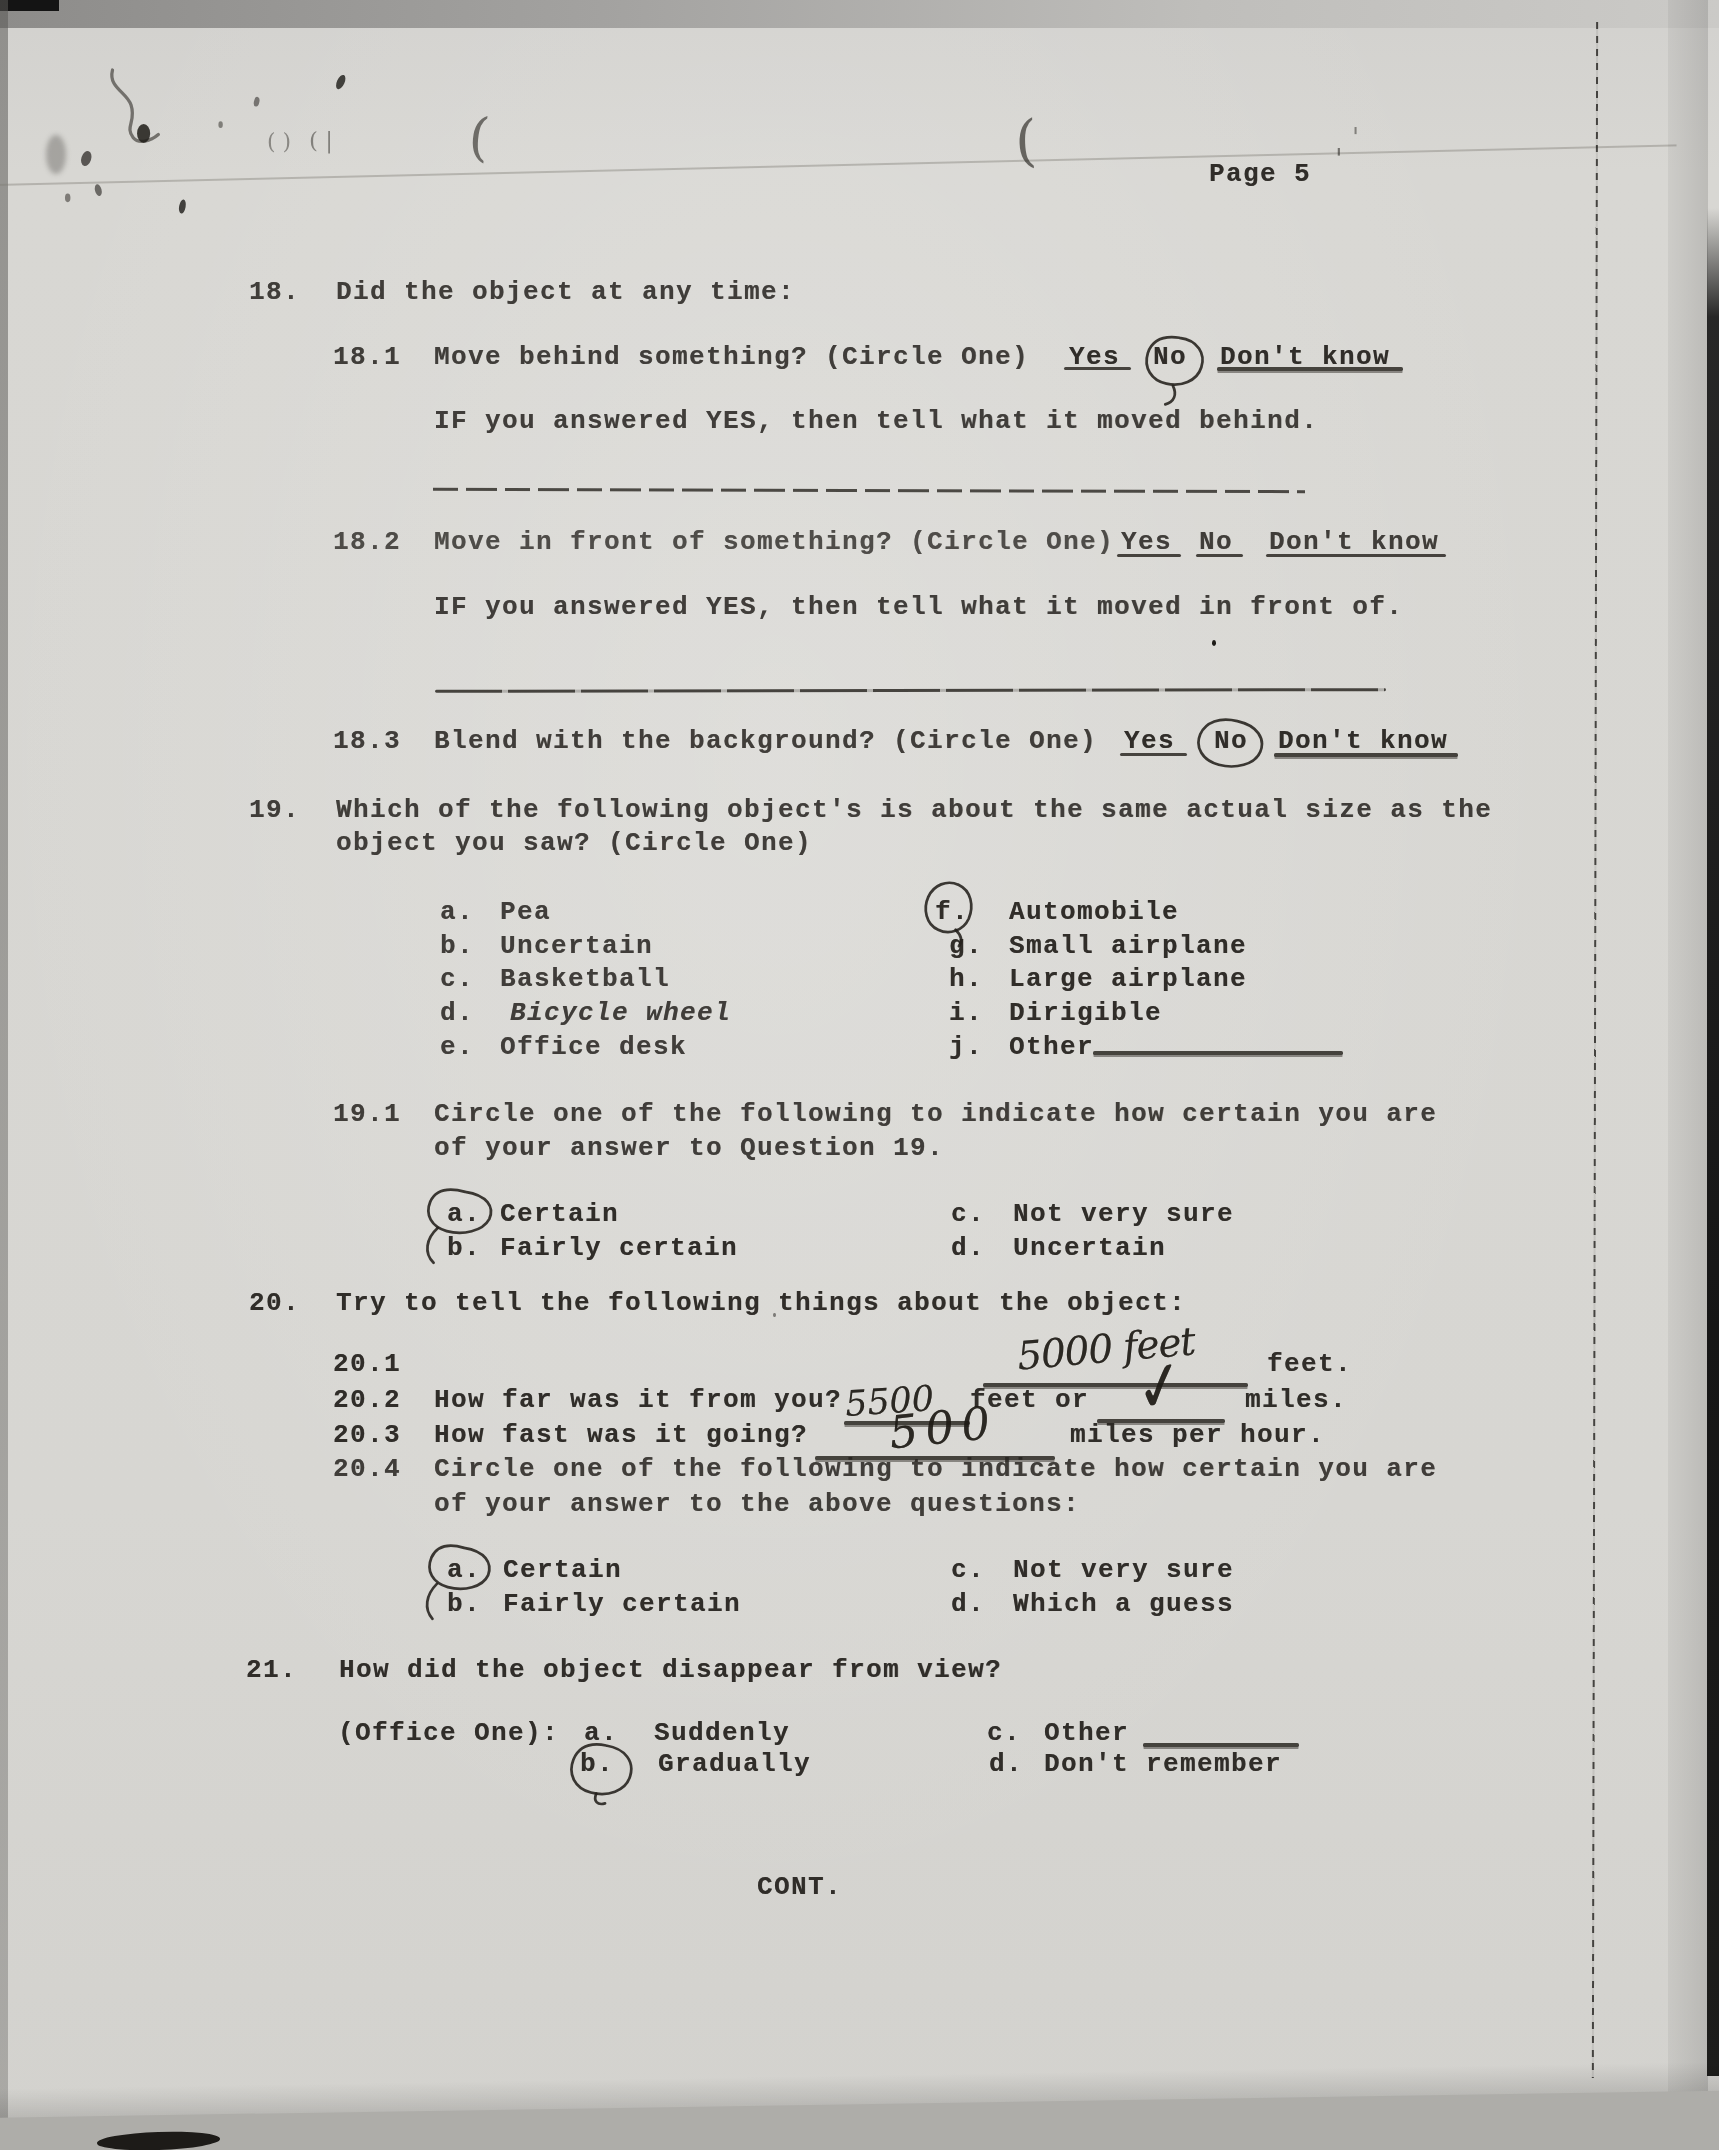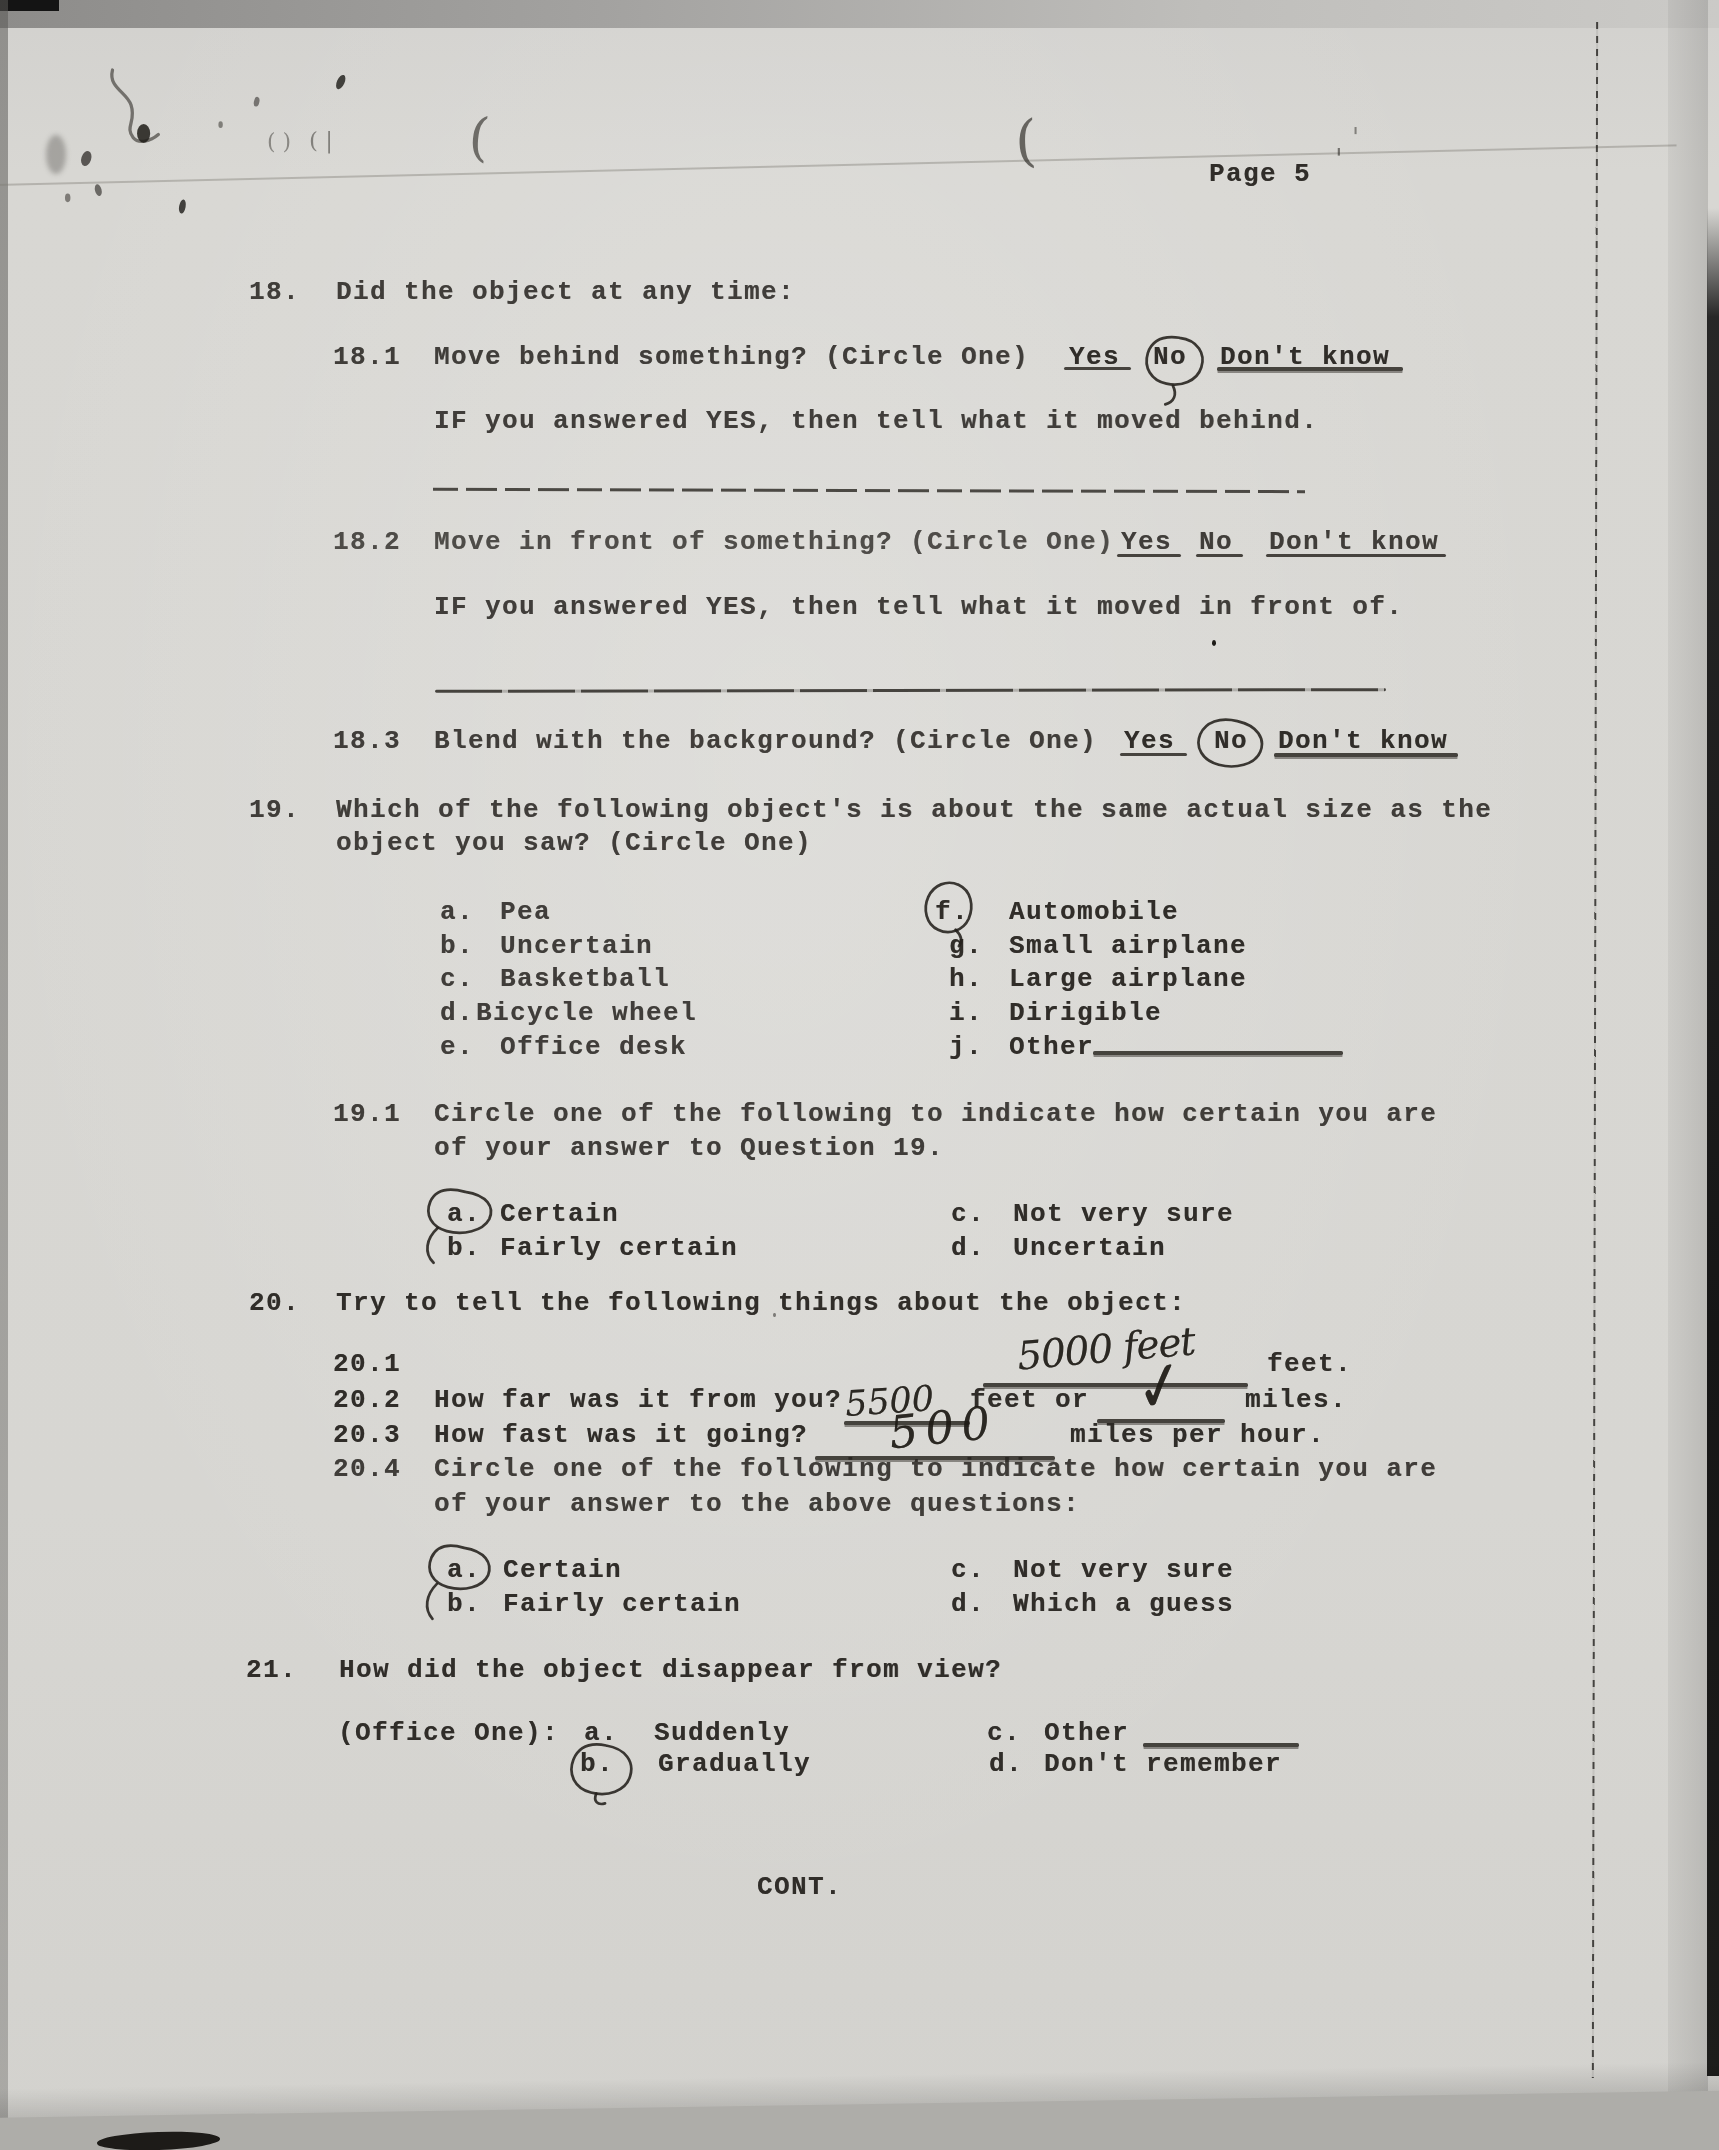--- a/index.html
+++ b/index.html
@@ -135,21 +135,21 @@
     <span class="t f2" style="left:336px;top:794px;">Which of the following object's is about the same actual size as the</span>
     <span class="t f2" style="left:336px;top:827px;">object you saw? (Circle One)</span>
 
     <span class="t f2" style="left:440px;top:896px;">a.</span>
     <span class="t f2" style="left:500px;top:896px;">Pea</span>
     <span class="t f2" style="left:440px;top:930px;">b.</span>
     <span class="t f2" style="left:500px;top:930px;">Uncertain</span>
     <span class="t f2" style="left:440px;top:963px;">c.</span>
     <span class="t f2" style="left:500px;top:963px;">Basketball</span>
     <span class="t f2" style="left:440px;top:997px;">d.</span>
-    <span class="t f2" style="left:476px;top:997px;">Bicycle wheel</span>
+    <span class="t f2" style="left:510px;top:997px;font-style:italic;">Bicycle wheel</span>
     <span class="t f2" style="left:440px;top:1031px;">e.</span>
     <span class="t f2" style="left:500px;top:1031px;">Office desk</span>
 
     <span class="t f1" style="left:935px;top:896px;">f.</span>
     <span class="t f1" style="left:1009px;top:896px;">Automobile</span>
     <span class="t f1" style="left:949px;top:930px;">g.</span>
     <span class="t f1" style="left:1009px;top:930px;">Small airplane</span>
     <span class="t f1" style="left:949px;top:963px;">h.</span>
     <span class="t f1" style="left:1009px;top:963px;">Large airplane</span>
     <span class="t f1" style="left:949px;top:997px;">i.</span>

